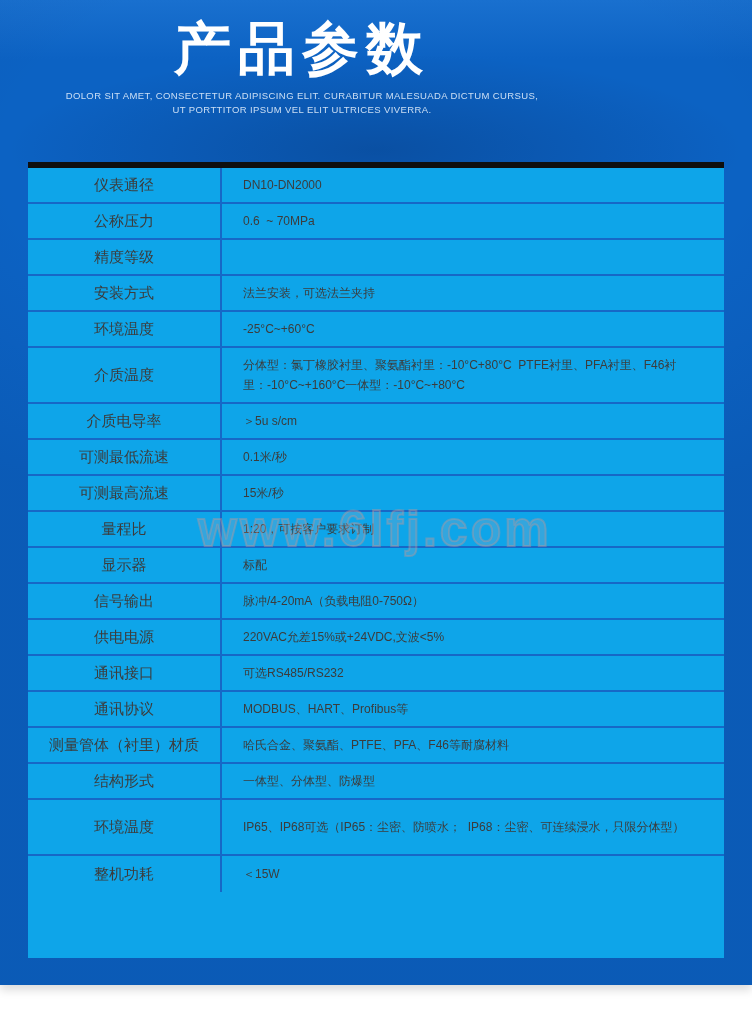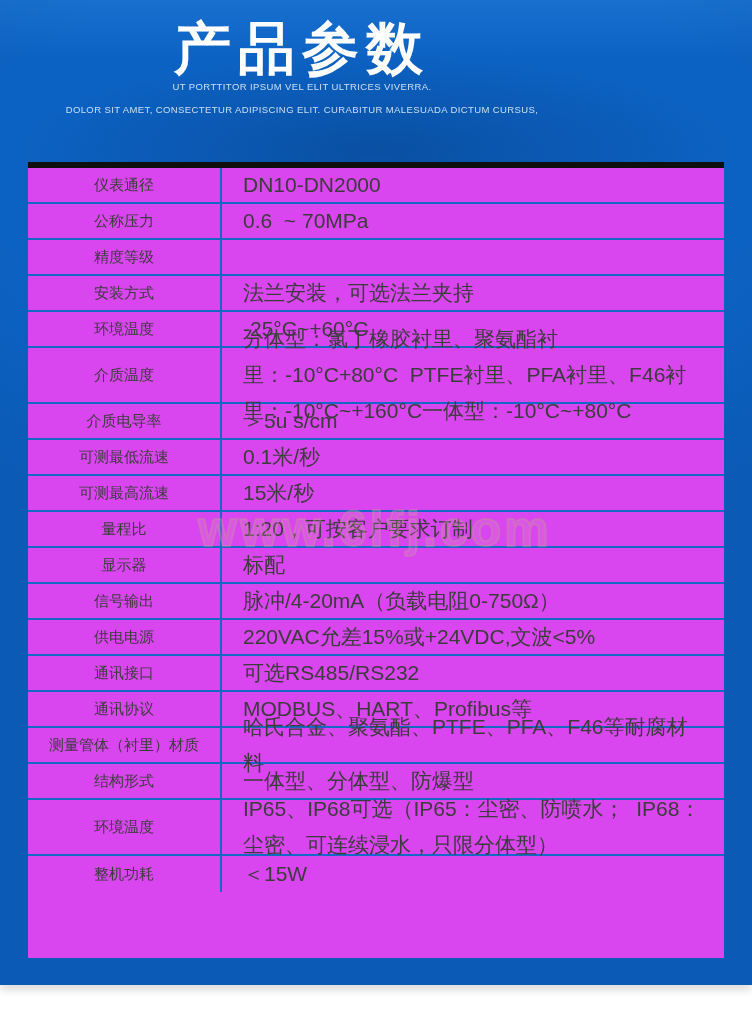--- a/index.html
+++ b/index.html
@@ -27,58 +27,58 @@
     color:#ffffff;
   }
   .subtitle{
     margin:0;font-size:9.5px;line-height:14px;letter-spacing:0.4px;
     color:rgba(235,244,255,0.85);font-weight:400;
   }
   .subtitle.first{margin-top:9px;}
   
   .card{
     position:absolute;left:28px;top:162px;width:696px;height:796px;
-    background:#d946ef;
+    background:#0ea5e9;
   }
   .card-topbar{height:6px;background:#0f0f0f;}
   .row{
     display:flex;height:36px;box-sizing:border-box;
     border-bottom:2px solid #1668c7;
   }
   .row.tall{height:56px;}
   .row:last-child{border-bottom:none;}
   .cell-label{
     width:194px;flex:0 0 194px;box-sizing:border-box;
     border-right:2px solid #1668c7;
     display:flex;align-items:center;justify-content:center;text-align:center;
     font-size:15px;color:#3c3c3c;padding:0 4px;line-height:1.25;
   }
   .cell-value{
     flex:1;display:flex;align-items:center;
-    font-size:21px;color:#3c3c3c;
+    font-size:12px;color:#3c3c3c;
     padding:2px 18px 2px 21px;line-height:1.7;
     white-space:pre-wrap;
   }
   .watermark{
     position:absolute;left:198px;top:500px;z-index:5;
     font-size:50px;font-weight:700;letter-spacing:3px;
     color:rgba(222,170,170,0.18);
     -webkit-text-stroke:2px rgba(195,150,150,0.40);
     pointer-events:none;user-select:none;
   }
 </style>
 </head>
 <body>
 
 <div class="blue-bg"></div>
 
 <div class="header">
   <h1 class="page-title">产品参数</h1>
+  <p class="subtitle first">DOLOR SIT AMET, CONSECTETUR ADIPISCING ELIT. CURABITUR MALESUADA DICTUM CURSUS,</p>
   <p class="subtitle">UT PORTTITOR IPSUM VEL ELIT ULTRICES VIVERRA.</p>
-  <p class="subtitle first">DOLOR SIT AMET, CONSECTETUR ADIPISCING ELIT. CURABITUR MALESUADA DICTUM CURSUS,</p>
 </div>
 
 <div class="card">
   <div class="card-topbar"></div>
 
   <div class="row">
     <div class="cell-label">仪表通径</div>
     <div class="cell-value">DN10-DN2000</div>
   </div>
   <div class="row">

